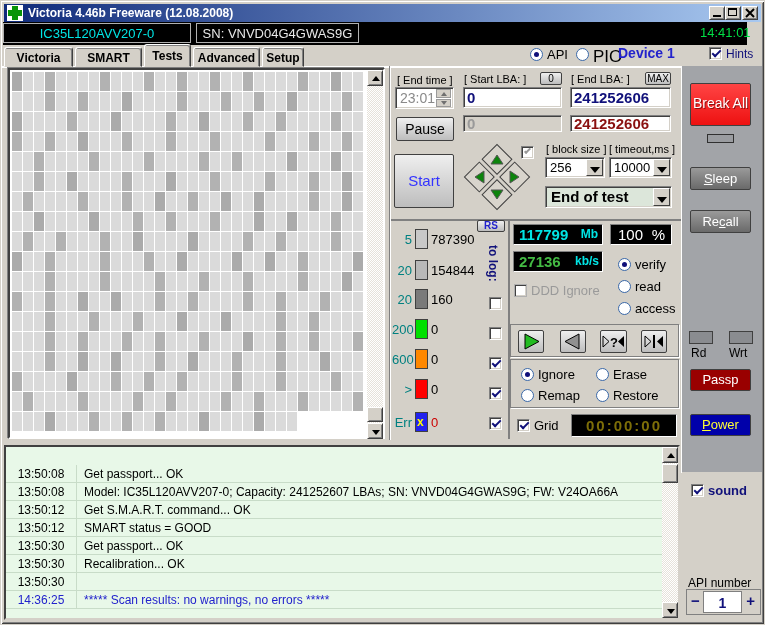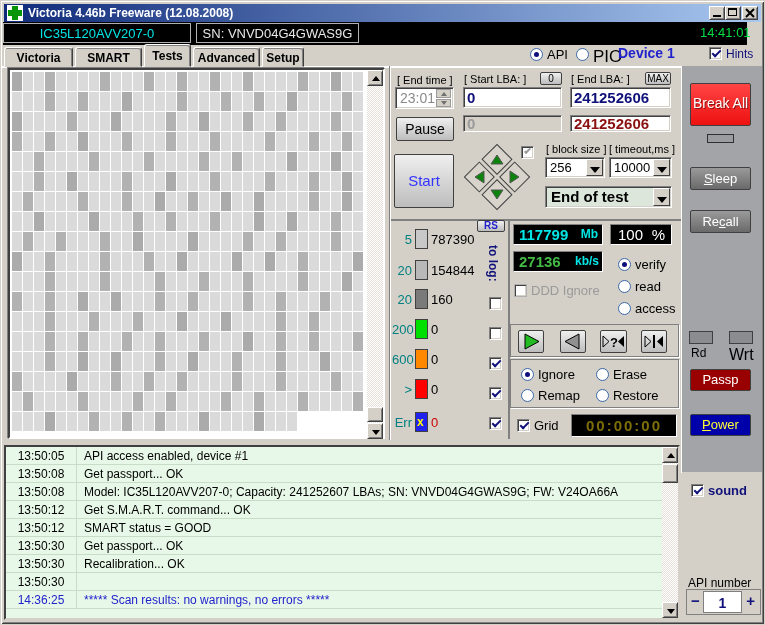--- a/index.html
+++ b/index.html
@@ -795,29 +795,25 @@
 
 <div class="abs" style="left:681px;top:66px;width:1px;height:407px;background:#fff;"></div>
 <div class="abs" style="left:682px;top:66px;width:80px;height:406px;background:#a2a4a8;"></div>
 <div class="abs btn" style="left:690px;top:83px;width:61px;height:43px;background:linear-gradient(to bottom,#ff4444,#ee1111);color:#fff;font-size:14px;line-height:39px;text-shadow:1px 1px 0 #881111;">Break All</div>
 <div class="abs" style="left:707px;top:134px;width:27px;height:9px;background:#9a9ca0;border:1px solid #303030;"></div>
 <div class="abs btn" style="left:690px;top:167px;width:61px;height:23px;background:linear-gradient(to bottom,#9a9a9a,#6a6a6a);color:#fff;font-size:13px;line-height:21px;"><u>S</u>leep</div>
 <div class="abs btn" style="left:690px;top:210px;width:61px;height:23px;background:linear-gradient(to bottom,#9a9a9a,#6a6a6a);color:#fff;font-size:13px;line-height:21px;">Re<u>c</u>all</div>
 <div class="abs" style="left:689px;top:331px;width:24px;height:13px;background:#8a8c90;border:1px solid #404040;"></div>
 <div class="abs" style="left:729px;top:331px;width:24px;height:13px;background:#8a8c90;border:1px solid #404040;"></div>
 <div class="abs" style="left:691px;top:346px;font-size:12px;">Rd</div>
-<div class="abs" style="left:729px;top:346px;font-size:16px;">Wrt</div>
+<div class="abs" style="left:729px;top:346px;font-size:12px;">Wrt</div>
 <div class="abs btn" style="left:690px;top:369px;width:61px;height:22px;background:#990000;color:#fff;font-size:13px;line-height:20px;">Passp</div>
 <div class="abs btn" style="left:690px;top:414px;width:61px;height:22px;background:#0000aa;color:#ffff33;font-size:13px;line-height:20px;"><u>P</u>ower</div>
 
 <div class="abs log">
-    <div class="logrow" style="top:0px;color:#000;">
-      <span class="logtime">13:50:05</span>
-      <span class="logmsg">API access enabled, device #1</span>
-    </div>
     <div class="logrow" style="top:18px;color:#000;">
       <span class="logtime">13:50:08</span>
       <span class="logmsg">Get passport... OK</span>
     </div>
     <div class="logrow" style="top:36px;color:#000;">
       <span class="logtime">13:50:08</span>
       <span class="logmsg">Model: IC35L120AVV207-0; Capacity: 241252607 LBAs; SN: VNVD04G4GWAS9G; FW: V24OA66A</span>
     </div>
     <div class="logrow" style="top:54px;color:#000;">
       <span class="logtime">13:50:12</span>

